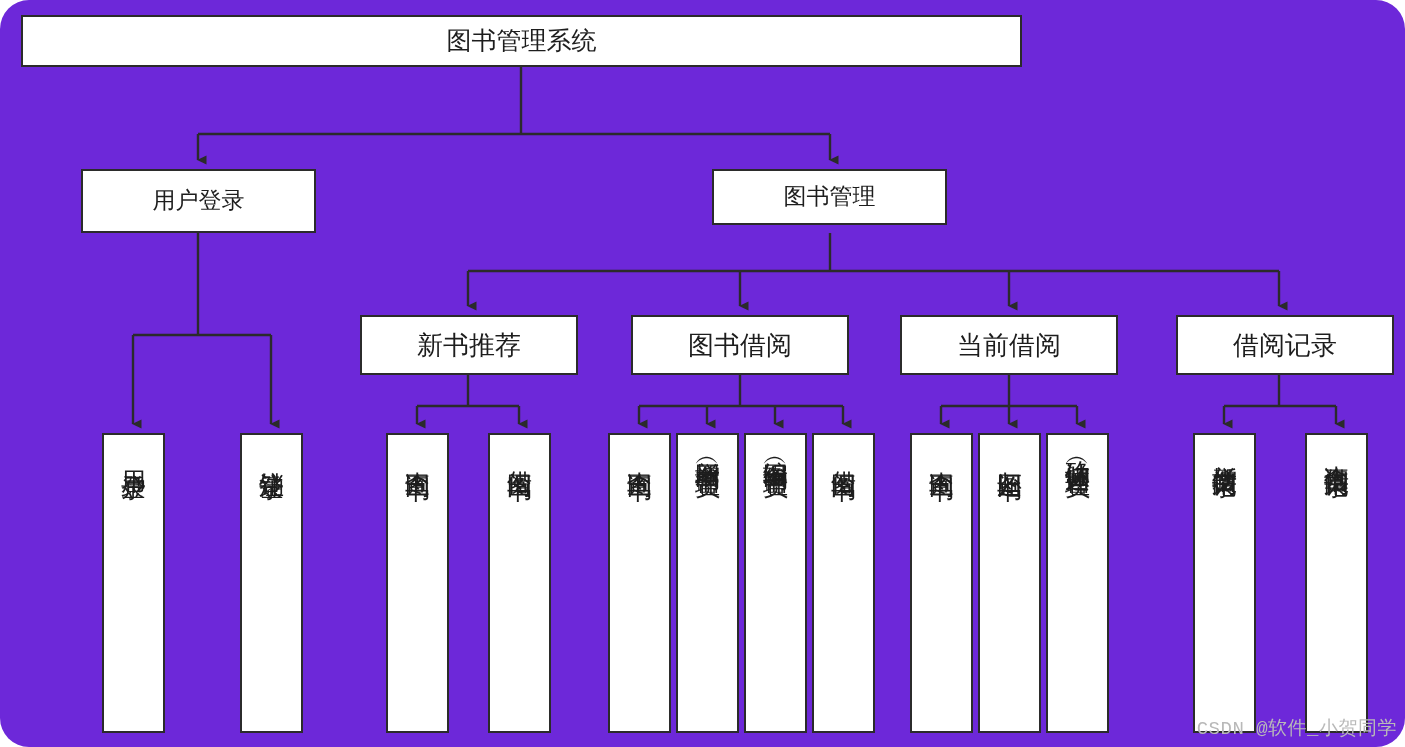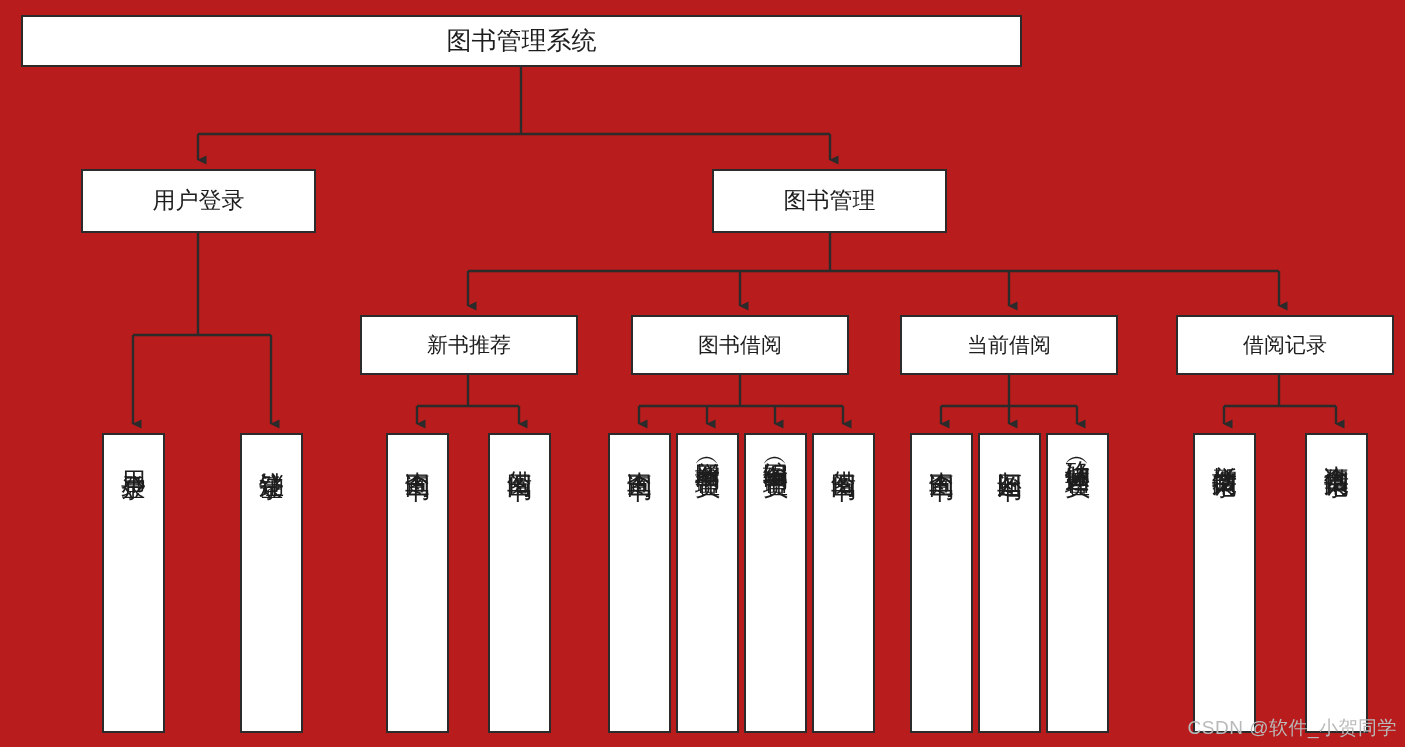--- a/index.html
+++ b/index.html
@@ -8,22 +8,23 @@
     padding: 0;
     background: #ffffff;
   }
   body {
     font-family: "DejaVu Sans", "Liberation Sans", sans-serif;
   }
   #diagram-root {
     position: relative;
     width: 1405px;
     height: 747px;
-    background: #b91c1c;
+    background: #6d28d9;
     overflow: hidden;
+    border-radius: 29px;
   }
   
   #connector-layer {
     position: absolute;
     left: 0;
     top: 0;
     width: 1405px;
     height: 747px;
   }
   .node {
@@ -38,21 +39,21 @@
   }
   .node-label {
     color: #1d1d1d;
     line-height: 1.18;
     text-align: center;
     white-space: nowrap;
   }
   
   .node-root .node-label { font-size: 25px; }
   .node-l1 .node-label  { font-size: 23px; }
-  .node-l2 .node-label  { font-size: 21px; }
+  .node-l2 .node-label  { font-size: 26px; }
   
   .node-leaf {
     align-items: flex-start;
     justify-content: center;
     padding-top: 16px;
   }
   .node-leaf .node-label {
     font-size: 25px;
     writing-mode: vertical-rl;
     text-orientation: upright;
@@ -63,21 +64,21 @@
   .node-leaf-tall .node-label { padding-top: 0; }
   #watermark {
     position: absolute;
     right: 8px;
     bottom: 6px;
     font-size: 19px;
     color: #b9b9b9;
     letter-spacing: 0.5px;
     z-index: 5;
     white-space: nowrap;
-    font-family: Liberation Sans, sans-serif;
+    font-family: Liberation Mono, monospace;
   }
 </style>
 </head>
 <body>
 
 <div id="diagram-root">
 
   <svg id="connector-layer" viewBox="0 0 1405 747" width="1405" height="747" aria-hidden="true">
     <defs>
       <marker id="arrowhead" markerWidth="10" markerHeight="10" refX="5" refY="8.5" orient="auto" markerUnits="userSpaceOnUse">
@@ -129,21 +130,21 @@
   </svg>
 
   <div class="node node-root" style="left:21px; top:15px; width:1001px; height:52px;">
     <span class="node-label">图书管理系统</span>
   </div>
 
   <div class="node node-l1" style="left:81px; top:169px; width:235px; height:64px;">
     <span class="node-label">用户登录</span>
   </div>
 
-  <div class="node node-l1" style="left:712px; top:169px; width:235px; height:64px;">
+  <div class="node node-l1" style="left:712px; top:169px; width:235px; height:56px;">
     <span class="node-label">图书管理</span>
   </div>
 
   <div class="node node-l2" style="left:360px; top:315px; width:218px; height:60px;">
     <span class="node-label">新书推荐</span>
   </div>
 
   <div class="node node-l2" style="left:631px; top:315px; width:218px; height:60px;justify-content:center;">
     <span class="node-label">图书借阅</span>
   </div>

